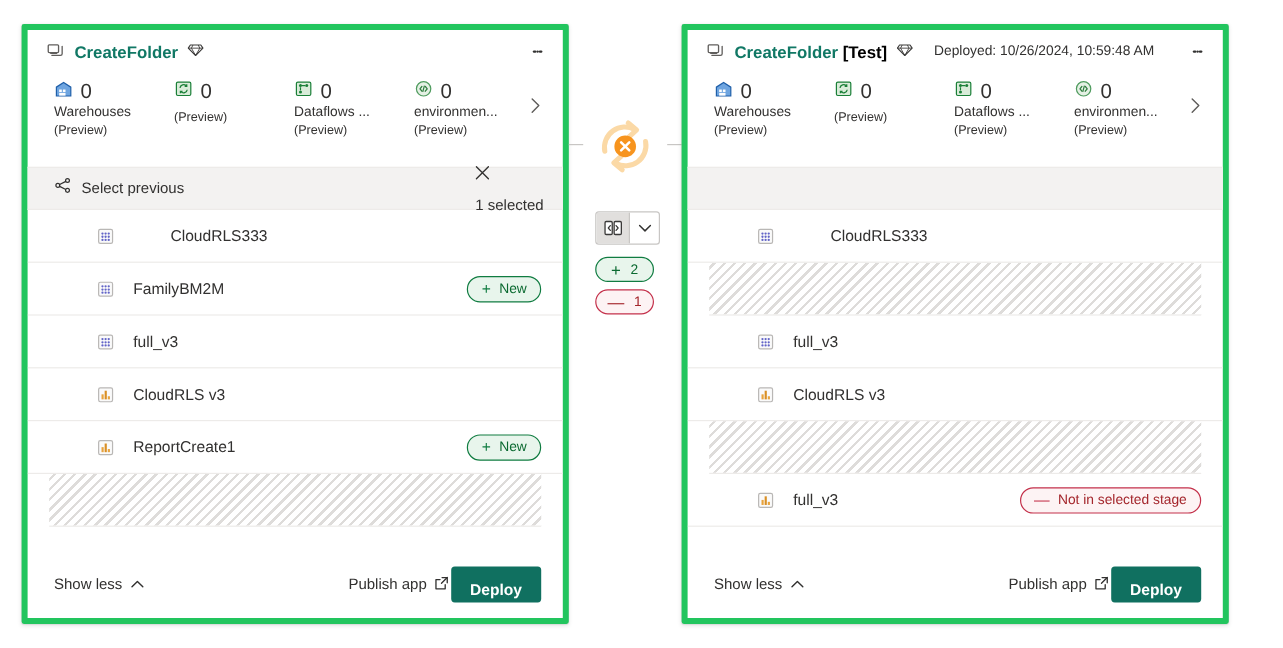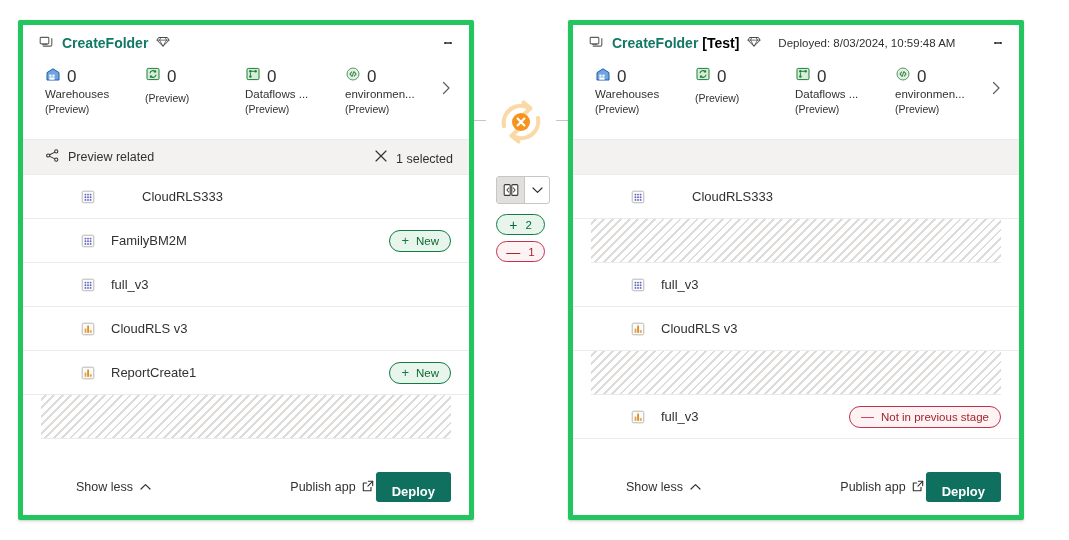--- a/index.html
+++ b/index.html
@@ -143,22 +143,23 @@
   .select-related {
     display: flex; align-items: center; gap: 8px;
     cursor: pointer;
   }
   .select-related-label {
     font-size: 12.5px;
     color: #323130;
   }
   .subbar-right {
     margin-left: auto;
-    display: flex; align-items: flex-end; gap: 9px;
+    display: flex; align-items: flex-start; gap: 9px;
     cursor: pointer;
+    flex-direction: column;
   }
   .selected-count {
     font-size: 12.5px;
     color: #323130;
   }
 
   
   .list {
     flex: 1 1 auto;
     overflow: hidden;
@@ -228,21 +229,20 @@
     display: flex;
     align-items: center;
     padding: 0 18px 0 22px;
     flex: 0 0 auto;
   }
   .show-less {
     display: flex; align-items: center; gap: 7px;
     font-size: 12.5px;
     color: #323130;
     cursor: pointer;
-    margin-left: 31px;
   }
   .foot-right {
     margin-left: auto;
     display: flex;
     gap: 2px;
   }
   .publish-app {
     display: flex; align-items: center; gap: 6px;
     font-size: 12.5px;
     color: #323130;
@@ -427,21 +427,21 @@
     <div class="subbar">
       <div class="select-related">
         <span>
           <svg width="15" height="15" viewBox="0 0 16 16">
             <circle cx="12" cy="3.6" r="1.7" fill="none" stroke="#323130" stroke-width="1.1"></circle>
             <circle cx="12" cy="12.4" r="1.7" fill="none" stroke="#323130" stroke-width="1.1"></circle>
             <circle cx="3.4" cy="8" r="1.7" fill="none" stroke="#323130" stroke-width="1.1"></circle>
             <path d="M5 7.2 10.5 4.4M5 8.9l5.5 2.7" stroke="#323130" stroke-width="1.1"></path>
           </svg>
         </span>
-        <span class="select-related-label">Preview related</span>
+        <span class="select-related-label">Select previous</span>
       </div>
       <div class="subbar-right">
         <span>
           <svg width="12" height="12" viewBox="0 0 12 12">
               <path d="M1 1 11 11M11 1 1 11" stroke="#323130" stroke-width="1.15" stroke-linecap="round"></path>
             </svg>
         </span>
         <span class="selected-count">1 selected</span>
       </div>
     </div>
@@ -618,21 +618,21 @@
             <path d="M3.2 11.6h5" stroke="#605e5c" stroke-width="1" stroke-linecap="round"></path>
           </svg>
         </span>
         <span class="stage-title"><span>CreateFolder</span><span class="suffix"> [Test]</span></span>
         <span class="gem-icon">
           <svg width="14" height="14" viewBox="0 0 16 16">
             <path d="M3 4h10l2 3-7 7-7-7z" fill="none" stroke="#3b3a39" stroke-width="1.05" stroke-linejoin="round"></path>
             <path d="M1 7h14M5.5 4 4 7l4 7M10.5 4 12 7 8 14" fill="none" stroke="#3b3a39" stroke-width="0.85"></path>
           </svg>
         </span>
-        <span class="deployed-text">Deployed: 8/03/2024, 10:59:48 AM</span>
+        <span class="deployed-text">Deployed: 10/26/2024, 10:59:48 AM</span>
       </div>
       <div class="more-btn">
         <span class="dot"></span>
           <span class="dot"></span>
           <span class="dot"></span>
       </div>
     </div>
 
     <div class="metrics">
       <div class="metric">
@@ -769,21 +769,21 @@
           <svg width="16" height="16" viewBox="0 0 16 16">
             <rect x="2.2" y="2.2" width="11.6" height="11.6" rx="1.4" fill="#fafafa" stroke="#b9b7b5" stroke-width="1"></rect>
             <rect x="4.6" y="7.6" width="1.8" height="4.2" fill="#e8a33d"></rect>
             <rect x="7.2" y="4.6" width="1.8" height="7.2" fill="#d98f24"></rect>
             <rect x="9.8" y="9.2" width="1.8" height="2.6" fill="#e8a33d"></rect>
           </svg>
         </span>
         <span class="row-name">full_v3</span>
         <span class="row-badge badge badge-missing">
           <span class="sign">—</span>
-          <span>Not in previous stage</span>
+          <span>Not in selected stage</span>
         </span>
       </div>
     </div>
 
     <div class="card-foot">
       <div class="show-less">
         <span>Show less</span>
         <span>
           <svg width="11" height="8" viewBox="0 0 11 8">
               <path d="M1 6 5.5 1.6 10 6" fill="none" stroke="#323130" stroke-width="1.2" stroke-linecap="round" stroke-linejoin="round"></path>

